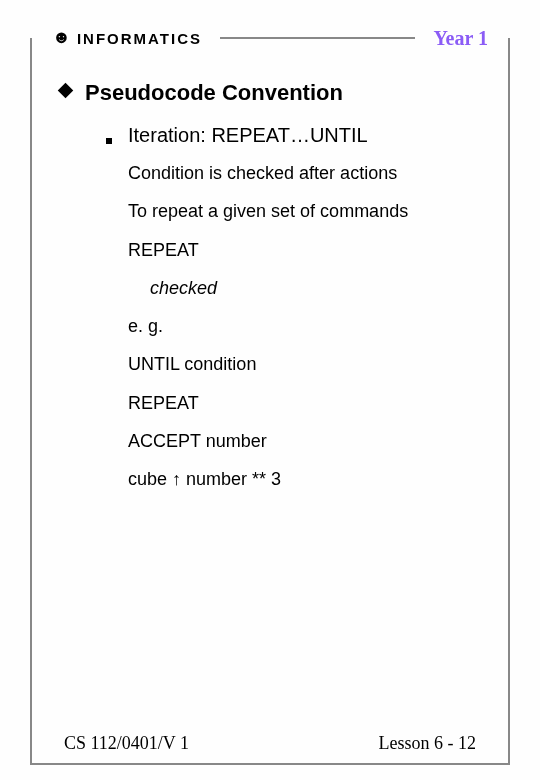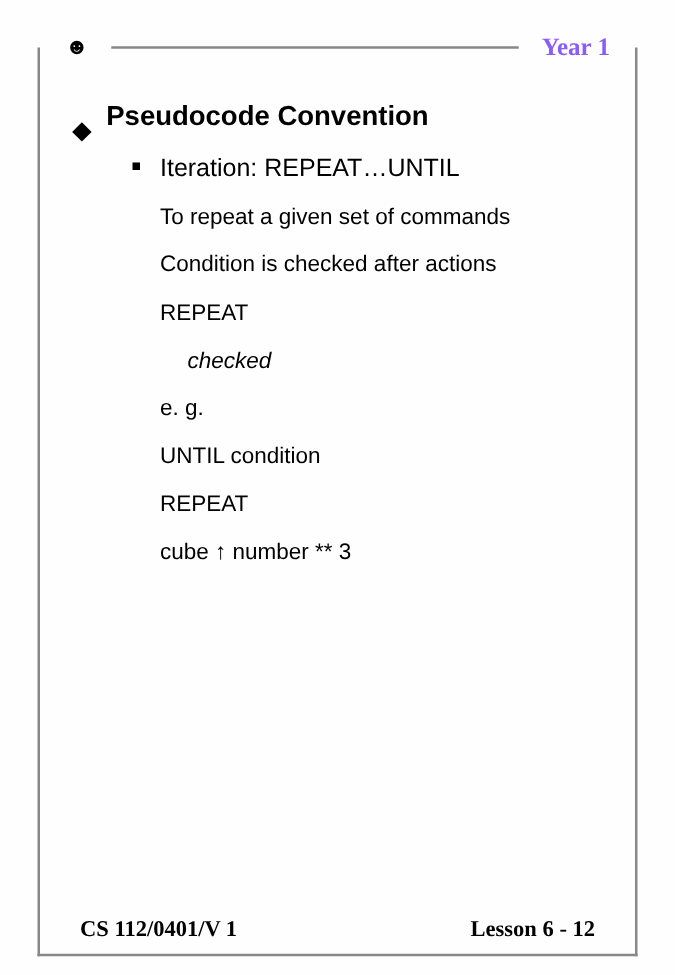--- a/index.html
+++ b/index.html
@@ -70,41 +70,41 @@
     .title {
       font-family: Georgia, 'Times New Roman', serif;
       font-size: 30px;
       text-align: center;
       margin-top: 20px;
       margin-bottom: 92px;
       color: #000;
     }
     .section {
       display: flex;
-      align-items: flex-end;
+      align-items: flex-start;
       margin-bottom: 18px;
     }
     .diamond-bullet {
       width: 11px;
       height: 11px;
       background: #000;
       transform: rotate(45deg);
       margin-right: 14px;
       flex-shrink: 0;
       position: relative;
       top: 5px;
     }
     .section-heading {
       font-weight: bold;
       font-size: 22px;
       color: #000;
     }
     .subsection {
       display: flex;
-      align-items: center;
+      align-items: flex-end;
       margin-left: 46px;
       margin-bottom: 14px;
     }
     .square-bullet {
       width: 6px;
       height: 6px;
       background: #000;
       margin-right: 16px;
       flex-shrink: 0;
       position: relative;
@@ -130,58 +130,60 @@
       padding-left: 22px;
     }
     .footer {
       position: absolute;
       bottom: 26px;
       left: 64px;
       right: 64px;
       display: flex;
       justify-content: space-between;
       font-family: Georgia, 'Times New Roman', serif;
-      font-weight: bold;
+      font-weight: normal;
       font-size: 18px;
       color: #000;
     }
   </style>
 </head>
 <body>
 
 <div class="header-strip">
   <div class="logo-block">
     <span class="logo-icon">☻</span>
+    <span class="brand">INFORMATICS</span>
   </div>
   <div class="header-line"></div>
   <div class="year-label">Year 1</div>
 </div>
 
 <div class="outer-frame"></div>
 
 <div class="content">
 
   <div class="section">
     <div class="diamond-bullet"></div>
     <div class="section-heading">Pseudocode Convention</div>
   </div>
 
   <div class="subsection">
     <div class="square-bullet"></div>
     <div class="subsection-text">Iteration: REPEAT…UNTIL</div>
   </div>
 
   <div class="body-lines">
+    <div class="body-line">Condition is checked after actions</div>
     <div class="body-line">To repeat a given set of commands</div>
-    <div class="body-line">Condition is checked after actions</div>
     <div class="body-line">REPEAT</div>
     <div class="body-line italic indent">checked</div>
     <div class="body-line">e. g.</div>
     <div class="body-line">UNTIL condition</div>
     <div class="body-line">REPEAT</div>
+    <div class="body-line">ACCEPT number</div>
     <div class="body-line">cube ↑ number ** 3</div>
   </div>
 </div>
 
 <div class="footer">
   <span>CS 112/0401/V 1</span>
   <span>Lesson 6 - 12</span>
 </div>
 
 </body></html>

